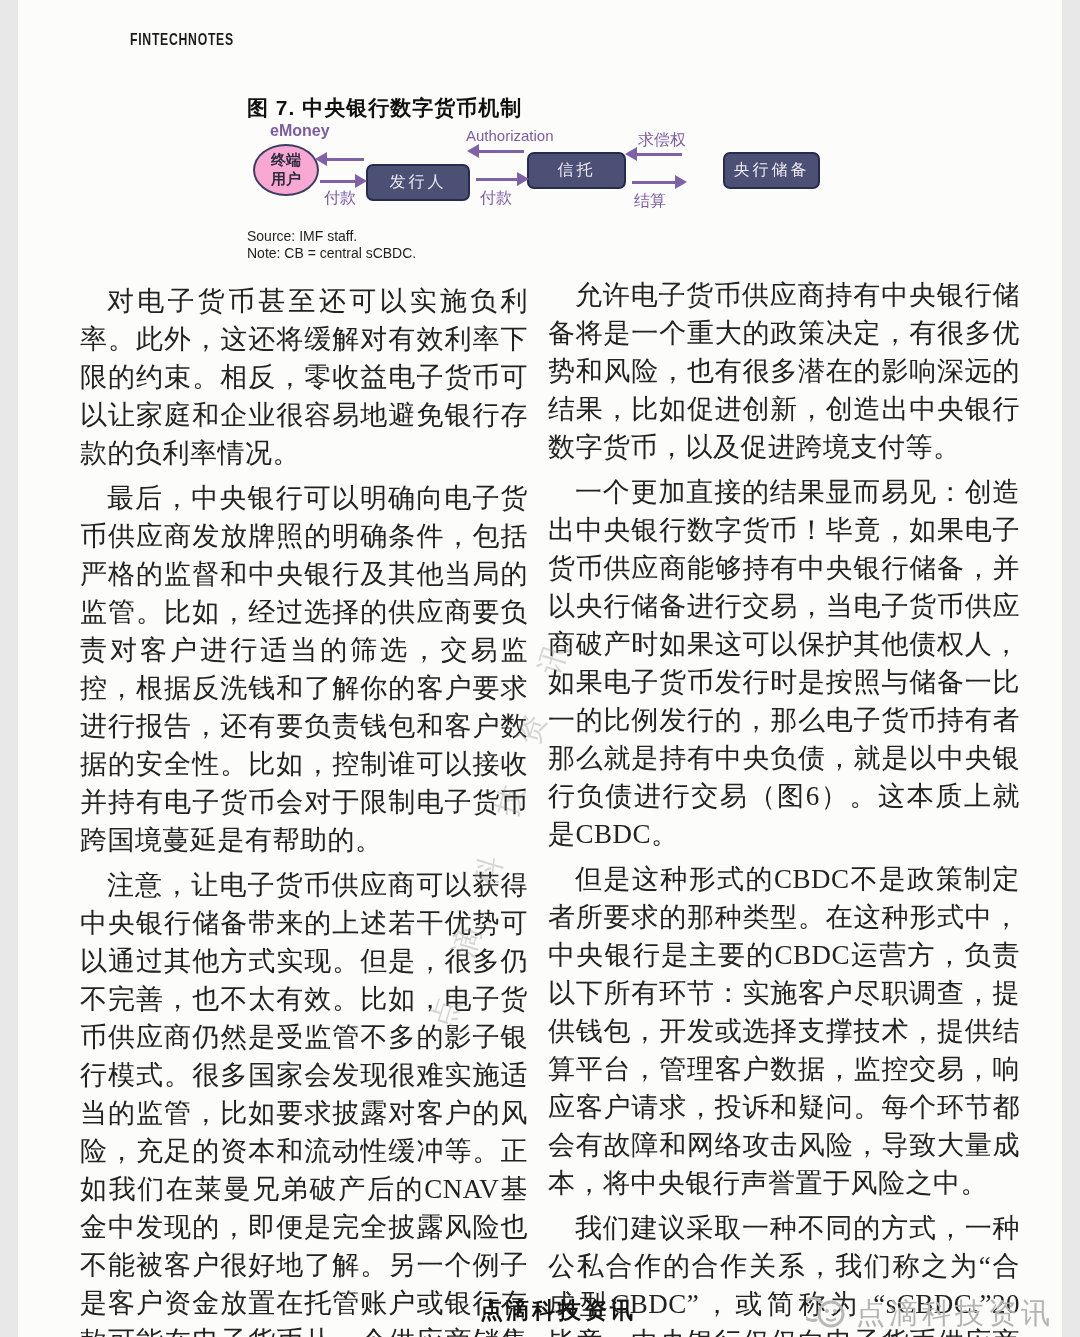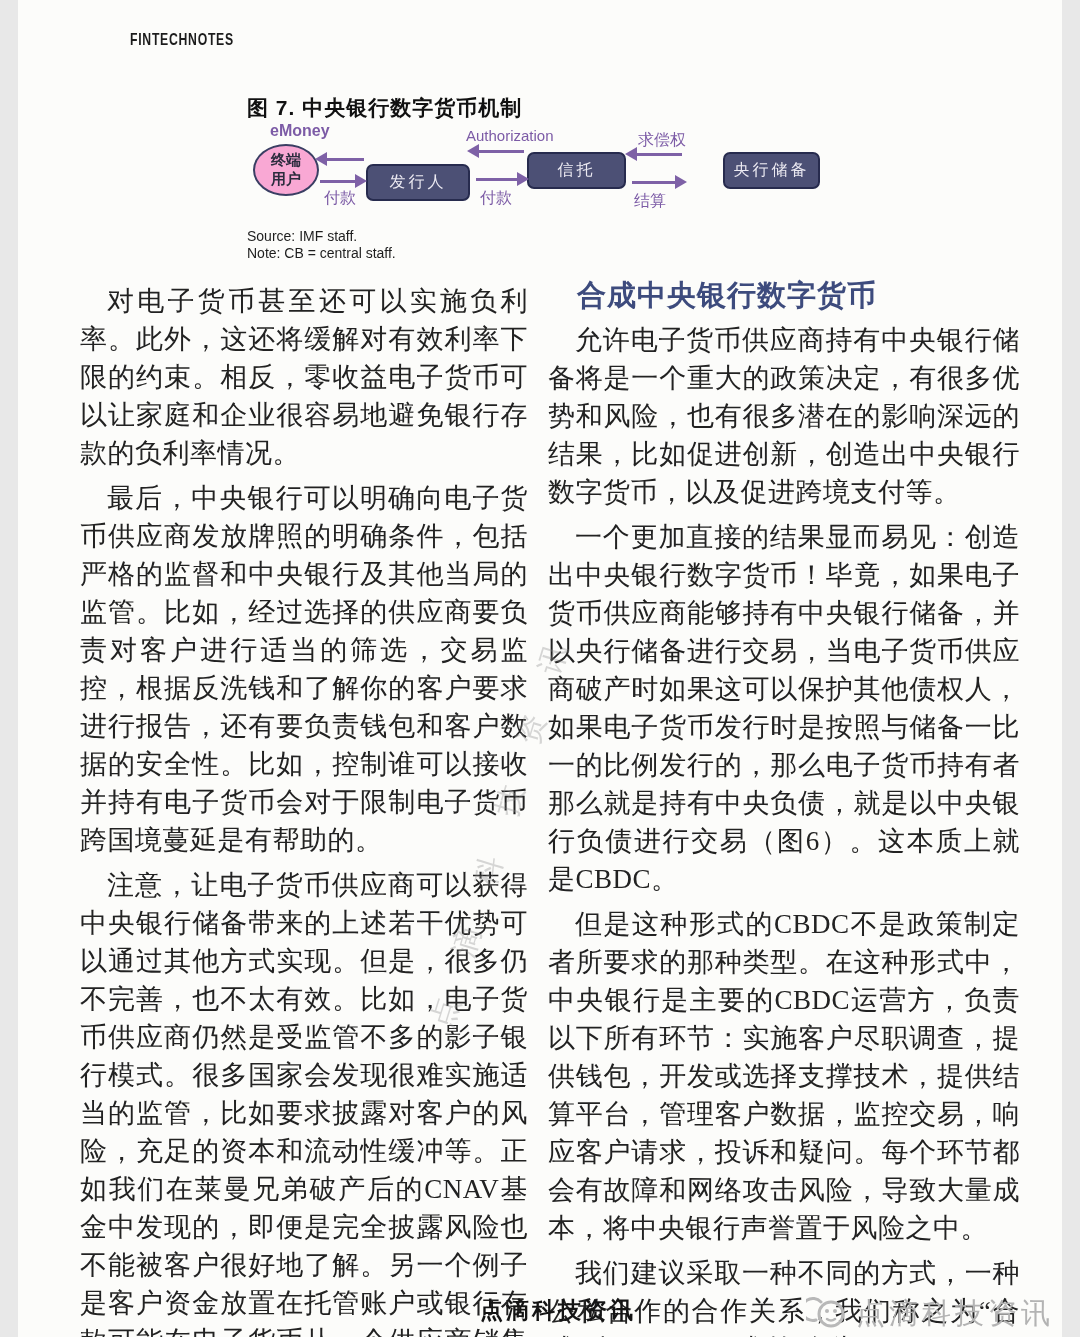--- a/index.html
+++ b/index.html
@@ -129,31 +129,30 @@
     <div class="alabel" style="left:232px;top:66px;">付款</div>
 
     <div class="alabel" style="left:390px;top:8px;">求偿权</div>
     <div class="arr left" style="left:382px;width:52px;top:31px;"></div>
     <div class="arr right" style="left:384px;width:50px;top:59px;"></div>
     <div class="alabel" style="left:386px;top:69px;">结算</div>
   </div>
 
   <div class="source-note">
     <div>Source: IMF staff.</div>
-    <div>Note: CB = central staff.</div>
+    <div>Note: CB = central sCBDC.</div>
   </div>
 
   <div class="col col-left">
     <p>对电子货币甚至还可以实施负利率。此外，这还将缓解对有效利率下限的约束。相反，零收益电子货币可以让家庭和企业很容易地避免银行存款的负利率情况。</p>
     <p>最后，中央银行可以明确向电子货币供应商发放牌照的明确条件，包括严格的监督和中央银行及其他当局的监管。比如，经过选择的供应商要负责对客户进行适当的筛选，交易监控，根据反洗钱和了解你的客户要求进行报告，还有要负责钱包和客户数据的安全性。比如，控制谁可以接收并持有电子货币会对于限制电子货币跨国境蔓延是有帮助的。</p>
     <p>注意，让电子货币供应商可以获得中央银行储备带来的上述若干优势可以通过其他方式实现。但是，很多仍不完善，也不太有效。比如，电子货币供应商仍然是受监管不多的影子银行模式。很多国家会发现很难实施适当的监管，比如要求披露对客户的风险，充足的资本和流动性缓冲等。正如我们在莱曼兄弟破产后的CNAV基金中发现的，即便是完全披露风险也不能被客户很好地了解。另一个例子是客户资金放置在托管账户或银行存款可能在电子货币从一个供应商销售给另一个供应商之后不会马上转移，由此会制约互操作性。</p>
   </div>
 
   <div class="col col-right">
-    <p class="sec-heading">合成中央银行数字货币</p>
     <p>允许电子货币供应商持有中央银行储备将是一个重大的政策决定，有很多优势和风险，也有很多潜在的影响深远的结果，比如促进创新，创造出中央银行数字货币，以及促进跨境支付等。</p>
     <p>一个更加直接的结果显而易见：创造出中央银行数字货币！毕竟，如果电子货币供应商能够持有中央银行储备，并以央行储备进行交易，当电子货币供应商破产时如果这可以保护其他债权人，如果电子货币发行时是按照与储备一比一的比例发行的，那么电子货币持有者那么就是持有中央负债，就是以中央银行负债进行交易（图6）。这本质上就是CBDC。</p>
     <p>但是这种形式的CBDC不是政策制定者所要求的那种类型。在这种形式中，中央银行是主要的CBDC运营方，负责以下所有环节：实施客户尽职调查，提供钱包，开发或选择支撑技术，提供结算平台，管理客户数据，监控交易，响应客户请求，投诉和疑问。每个环节都会有故障和网络攻击风险，导致大量成本，将中央银行声誉置于风险之中。</p>
     <p>我们建议采取一种不同的方式，一种公私合作的合作关系，我们称之为“合成型CBDC”，或简称为 “sCBDC.”20　毕竟，中央银行仅仅向电子货币供应商提供结算服务，包括获取中央银行储备。所有其他功能将会有私营电子货币供应商负责，受到相关机构的监管。</p>
   </div>
 
   <div class="diag-watermark">点滴科技资讯</div>
 
   <div class="footer-center">点滴科技资讯</div>
 

